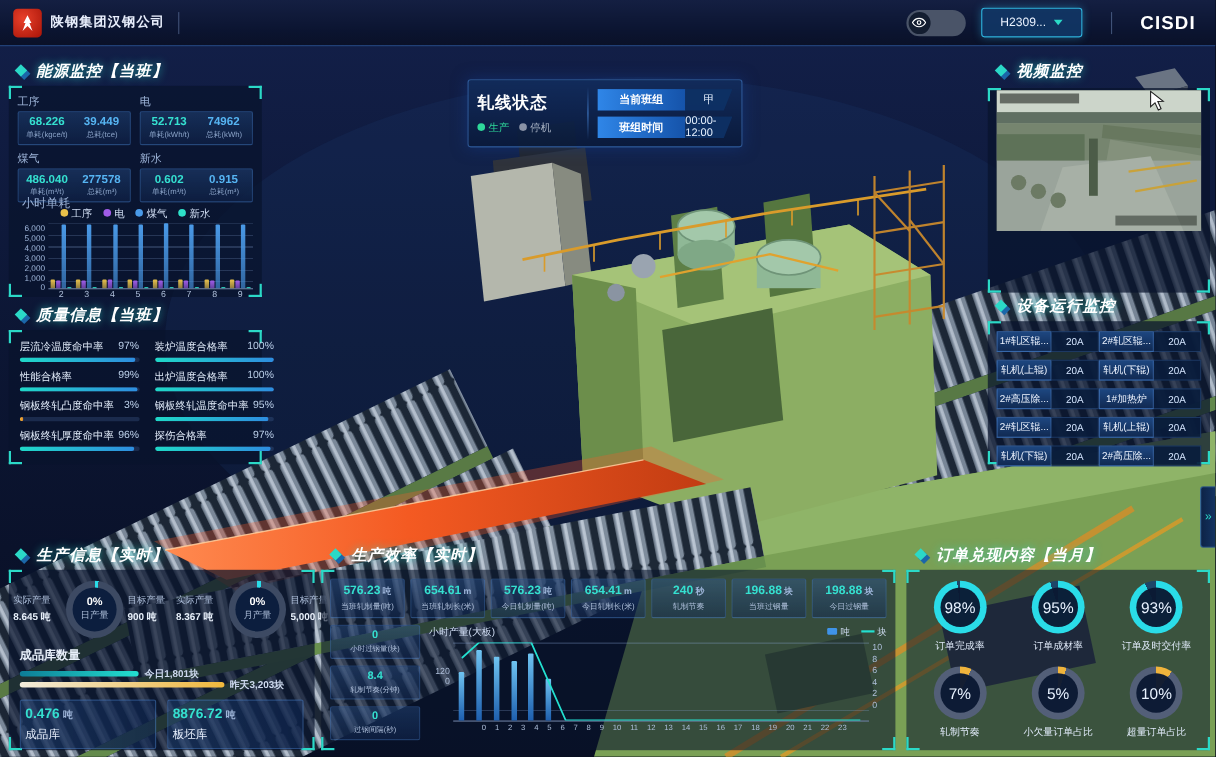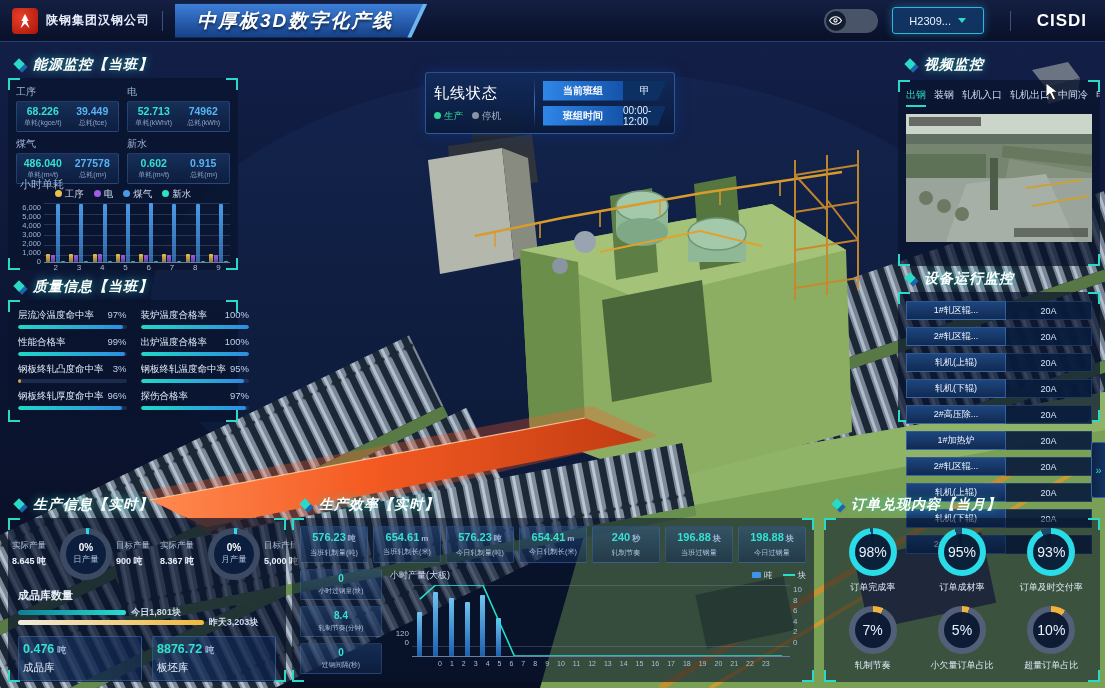--- a/index.html
+++ b/index.html
@@ -51,37 +51,37 @@
 
 #quality-grid{display:grid;grid-template-columns:1fr 1fr;gap:7px 14px;padding:9px 10px}
 .qitem .qrow{display:flex;justify-content:space-between;font-size:9.5px;color:#e2ecfa;margin-bottom:3px;white-space:nowrap;overflow:hidden}
 .qitem .qpct{color:#bcd0ea;margin-left:4px}
 .qtrack{height:4px;background:rgba(90,130,190,.22);border-radius:2px;overflow:hidden}
 .qfill{height:100%;background:linear-gradient(90deg,#1fd8c8,#2e8de0);border-radius:2px}
 .qfill.warn{background:linear-gradient(90deg,#f0b43c,#e08a28)}
 
 #linestatus{position:absolute;left:425px;top:72px;width:250px;height:62px;z-index:4;background:linear-gradient(180deg,rgba(18,44,92,.92),rgba(10,26,58,.92));border:1px solid rgba(70,130,210,.55);border-radius:3px;display:flex;align-items:center;padding:6px 8px;box-shadow:0 0 14px rgba(20,60,140,.5)}
 #ls-left{flex:0 0 92px}
-#ls-title{font-size:15px;font-weight:normal;color:#fff;letter-spacing:1px;margin-bottom:7px}
+#ls-title{font-size:15px;font-weight:bold;color:#fff;letter-spacing:1px;margin-bottom:7px}
 #ls-legend{display:flex;gap:9px;font-size:9.5px}
 #ls-legend .dot{display:inline-block;width:7px;height:7px;border-radius:50%;margin-right:3px}
 #ls-legend .g .dot{background:#2ed89a}#ls-legend .g{color:#2ed89a}
 #ls-legend .s .dot{background:#8a93a6}#ls-legend .s{color:#aab4c6}
 #ls-div{width:1px;align-self:stretch;background:linear-gradient(180deg,transparent,#3f7ac8,transparent);margin:0 8px}
 #ls-right{flex:1;display:flex;flex-direction:column;gap:5px}
 .badge{display:flex;height:20px;font-size:10px;clip-path:polygon(0 0,100% 0,calc(100% - 8px) 100%,0 100%)}
 .badge .bl{flex:0 0 80px;background:linear-gradient(90deg,#2f86e8,#1553aa);display:flex;align-items:center;justify-content:center;font-weight:bold;color:#fff}
 .badge .bv{flex:1;background:rgba(14,48,100,.95);display:flex;align-items:center;justify-content:center;color:#e8f2ff}
 
 #video-tabs{display:flex;gap:8px;font-size:10px;color:#cdd9ee;padding:8px 8px 5px;white-space:nowrap;overflow:hidden}
 .vtab{cursor:pointer;padding-bottom:3px}
 .vtab.active{color:#2bd9c7;border-bottom:2px solid #2bd9c7}
 #video-feed{margin:2px 8px 8px;height:128px;background:#727d74;position:relative;overflow:hidden}
 
-#equip-grid{display:grid;grid-template-columns:1fr;gap:7px 0;padding:9px 8px}
+#equip-grid{display:grid;grid-template-columns:1fr 1fr;gap:7px 0;padding:9px 8px}
 .eq{display:flex;height:19px;font-size:9px}
 .eq .ql{flex:1.15;background:linear-gradient(180deg,#1d4680,#112a52);border:1px solid rgba(95,155,235,.4);display:flex;align-items:center;justify-content:center;color:#eef4ff;white-space:nowrap;overflow:hidden}
 .eq .qv{flex:1;background:rgba(9,28,60,.92);border:1px solid rgba(95,155,235,.22);border-left:none;display:flex;align-items:center;justify-content:center;color:#d5e6ff}
 
 #gauges{display:flex;justify-content:space-between;padding:10px 4px 6px}
 .gauge{display:flex;align-items:center;gap:4px;flex:1;justify-content:center}
 .gside{font-size:8.5px;color:#aebfda;width:44px}
 .gside .gv{color:#e8f0fa;font-size:9px;font-weight:bold;margin-top:3px}
 .ring{width:52px;height:52px;border-radius:50%;position:relative;flex:0 0 52px}
 .ring .hole{position:absolute;inset:6px;border-radius:50%;background:#0c1e3e;display:flex;flex-direction:column;align-items:center;justify-content:center}
@@ -108,21 +108,21 @@
 #eff-side{flex:0 0 82px;display:flex;flex-direction:column;gap:6px}
 .sstat{background:linear-gradient(180deg,rgba(50,95,160,.35),rgba(18,42,85,.5));border:1px solid rgba(85,145,225,.25);border-radius:2px;text-align:center;padding:3px 1px}
 .sstat .sv{font-size:10px;font-weight:bold;color:#35e0d0}
 .sstat .sl{font-size:7.5px;color:#aebfda;margin-top:2px;white-space:nowrap;transform:scale(.9)}
 #hourwrap{flex:1;position:relative;font-size:8px;color:#aebfda}
 #hour-head{display:flex;justify-content:space-between;align-items:center;font-size:9px;color:#cfdcf2}
 #hour-legend{display:flex;gap:10px;align-items:center;font-size:8.5px}
 #hour-legend .chip-bar{display:inline-block;width:9px;height:6px;background:#3f93e8;border-radius:1px;margin-right:3px}
 #hour-legend .chip-line{display:inline-block;width:12px;height:2px;background:#23e0d0;margin-right:3px;vertical-align:middle}
 #hourplot{display:flex;margin-top:3px;height:72px}
-#hour-yl{display:flex;flex-direction:column;justify-content:flex-end;width:22px;text-align:right;padding-right:3px;padding-bottom:10px}
+#hour-yl{display:flex;flex-direction:column;justify-content:center;width:22px;text-align:right;padding-right:3px;padding-bottom:10px}
 #hour-main{flex:1;position:relative;border-bottom:1px solid #6b7da0}
 #hour-grid{position:absolute;inset:0;background:repeating-linear-gradient(180deg,rgba(140,170,220,.25) 0,rgba(140,170,220,.25) 1px,transparent 1px,transparent 61px)}
 #hour-bars{position:absolute;inset:0;display:flex;align-items:flex-end;justify-content:space-around}
 #hour-bars i{width:5px;background:linear-gradient(180deg,#6fc4f2,#1e5fae);border-radius:1px 1px 0 0}
 #hour-linesvg{position:absolute;inset:0;width:100%;height:100%}
 #hour-yr{display:flex;flex-direction:column;justify-content:space-between;width:16px;padding-left:3px;padding-bottom:10px}
 #hour-x{position:absolute;left:22px;right:16px;bottom:-11px;display:flex;justify-content:space-around;font-size:7px;color:#aebfda}
 
 #orders-grid{display:grid;grid-template-columns:1fr 1fr 1fr;gap:6px 4px;padding:10px 6px;height:100%;align-content:space-between}
 .ocell{display:flex;flex-direction:column;align-items:center;gap:5px}
@@ -238,24 +238,20 @@
   </svg>
 
   <div id="header">
     <div id="logo">
       <svg viewBox="0 0 20 20">
           <path d="M10 2 L14 10 L12 10 L15 18 L10 13 L5 18 L8 10 L6 10 Z" fill="#fff"></path>
         </svg>
     </div>
     <span id="company">陕钢集团汉钢公司</span>
     <div class="hdiv"></div>
-    <div id="titleplate">
-      <span id="pagetitle">中厚板3D数字化产线</span>
-      <span class="stripe"></span>
-    </div>
     <div id="hright">
       <div id="eyetoggle">
         <span class="knob">
           <svg width="13" height="13" viewBox="0 0 24 24" fill="none" stroke="#fff" stroke-width="2">
               <path d="M1 12s4-7 11-7 11 7 11 7-4 7-11 7S1 12 1 12z"></path>
               <circle cx="12" cy="12" r="3"></circle>
             </svg>
         </span>
       </div>
       <div id="viewselect">
@@ -508,28 +504,20 @@
         <span class="bv">00:00-12:00</span>
       </div>
     </div>
   </div>
 
   <div class="ptitle" style="left:905px;top:56px">
     <span class="diamond"></span>
     <span>视频监控</span>
   </div>
   <div class="pbody" style="left:898px;top:80px;width:202px;height:186px">
-    <div id="video-tabs">
-      <span class="vtab active">出钢</span>
-      <span class="vtab">装钢</span>
-      <span class="vtab">轧机入口</span>
-      <span class="vtab">轧机出口</span>
-      <span class="vtab">中间冷</span>
-      <span class="vtab">电动缸</span>
-    </div>
     <div id="video-feed">
       <svg viewBox="0 0 186 128" width="100%" height="100%" preserveAspectRatio="none">
         <rect width="186" height="128" fill="#8d988f"></rect>
         <rect width="186" height="20" fill="#ccd5ca"></rect>
         <rect y="20" width="186" height="10" fill="#5f6f62"></rect>
         <rect y="30" width="186" height="34" fill="#76856f"></rect>
         <rect x="0" y="40" width="80" height="26" fill="#5e7258"></rect>
         <rect x="96" y="36" width="90" height="12" fill="#68785f" transform="rotate(6 140 42)"></rect>
         <rect x="100" y="52" width="86" height="30" fill="#84917c" transform="rotate(10 143 67)"></rect>
         <rect y="64" width="186" height="64" fill="#9aa49b"></rect>

